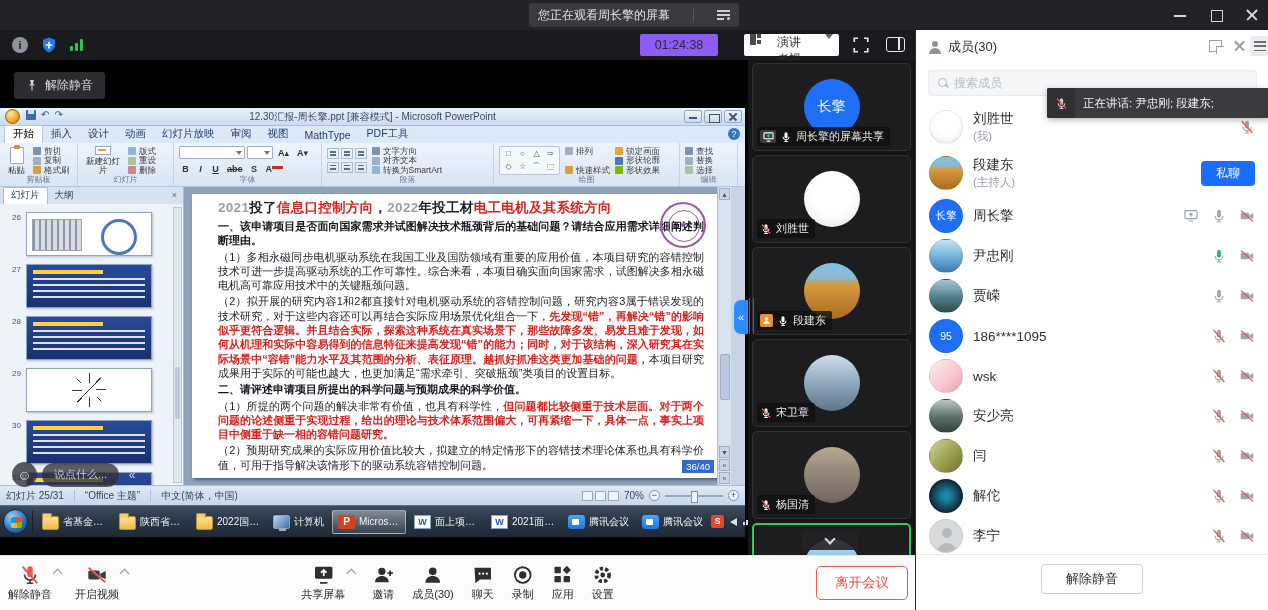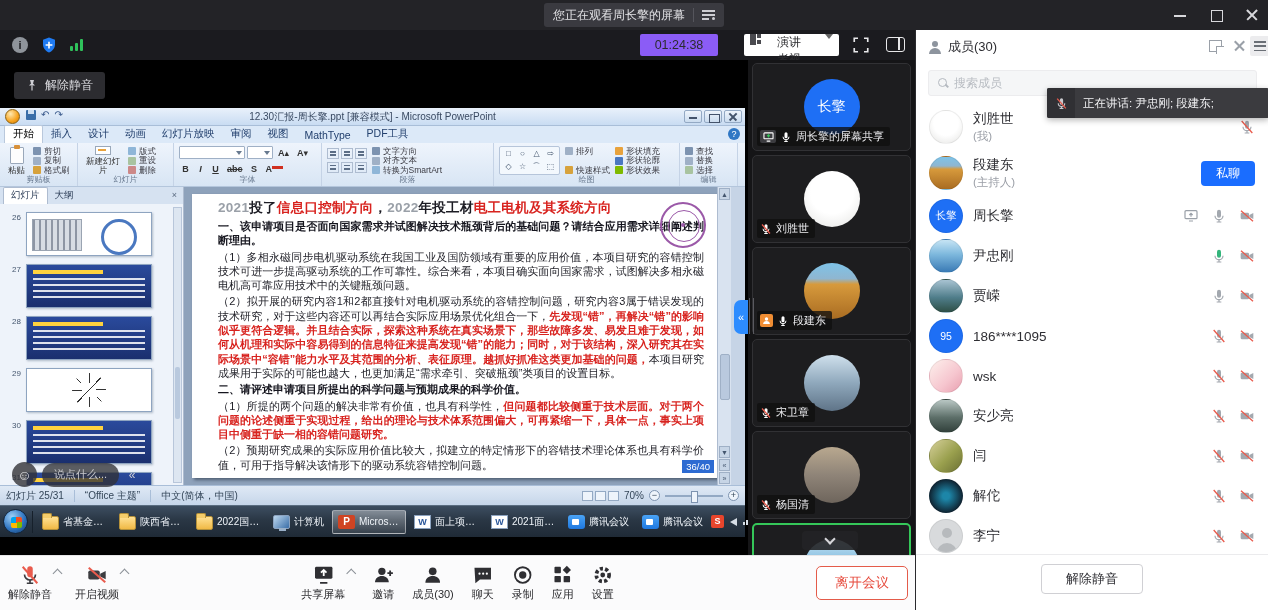--- a/index.html
+++ b/index.html
@@ -2,21 +2,21 @@
 <html><head>
 <meta charset="utf-8">
 <style>
   *{box-sizing:border-box;margin:0;padding:0}
   body{margin:0;background:#000}
   .stage{position:relative;width:1268px;height:610px;overflow:hidden;background:#101012;
          font-family:"Liberation Sans","DejaVu Sans",sans-serif;-webkit-font-smoothing:antialiased}
   
   .titlebar{position:absolute;left:0;top:0;width:1268px;height:30px;background:#232327}
   .title-pill{position:absolute;left:50%;top:3px;transform:translateX(-50%);height:24px;background:#3a3a40;
-      border-radius:3px;display:flex;align-items:center;gap:8px;padding:0 9px;color:#e3e3e6;font-size:12px}
+      border-radius:3px;display:flex;align-items:center;gap:23px;padding:0 9px;color:#e3e3e6;font-size:12px}
   .pill-sep{width:1px;height:14px;background:#55555c}
   .sw-ico{width:13px;height:10px;position:relative}
   .sw-ico i{position:absolute;left:0;height:1.6px;background:#cfcfd4}
   .sw-ico i:nth-child(1){top:0;width:13px}.sw-ico i:nth-child(2){top:4px;width:13px}.sw-ico i:nth-child(3){top:8px;width:7px}
   .sw-ico::after{content:"";position:absolute;right:0;bottom:0;width:3px;height:3px;background:#cfcfd4;border-radius:50%}
   .win-controls{position:absolute;right:10px;top:0;height:30px;display:flex;align-items:center;gap:24px}
   .wc{width:12px;height:12px;position:relative;cursor:default}
   .wc-min::after{content:"";position:absolute;left:0;top:6px;width:12px;height:1.6px;background:#d8d8dc}
   .wc-max::after{content:"";position:absolute;left:1px;top:1px;width:10px;height:10px;border:1.5px solid #d8d8dc}
   .wc-close::before,.wc-close::after{content:"";position:absolute;left:-1px;top:5px;width:14px;height:1.6px;background:#d8d8dc}
@@ -488,21 +488,21 @@
                 <span>排列</span>
               </div>
             <div class="rb-mini">
                 <i class="mi" style="background:#d7a23c"></i>
                 <span>快速样式</span>
               </div>
           </div>
           <div class="rb-col">
             <div class="rb-mini">
                 <i class="mi" style="background:#e8a23c"></i>
-                <span>形状填充</span>
+                <span>锁定画面</span>
               </div>
             <div class="rb-mini">
                 <i class="mi" style="background:#4a78c0"></i>
                 <span>形状轮廓</span>
               </div>
             <div class="rb-mini">
                 <i class="mi" style="background:#7fba00"></i>
                 <span>形状效果</span>
               </div>
           </div>

